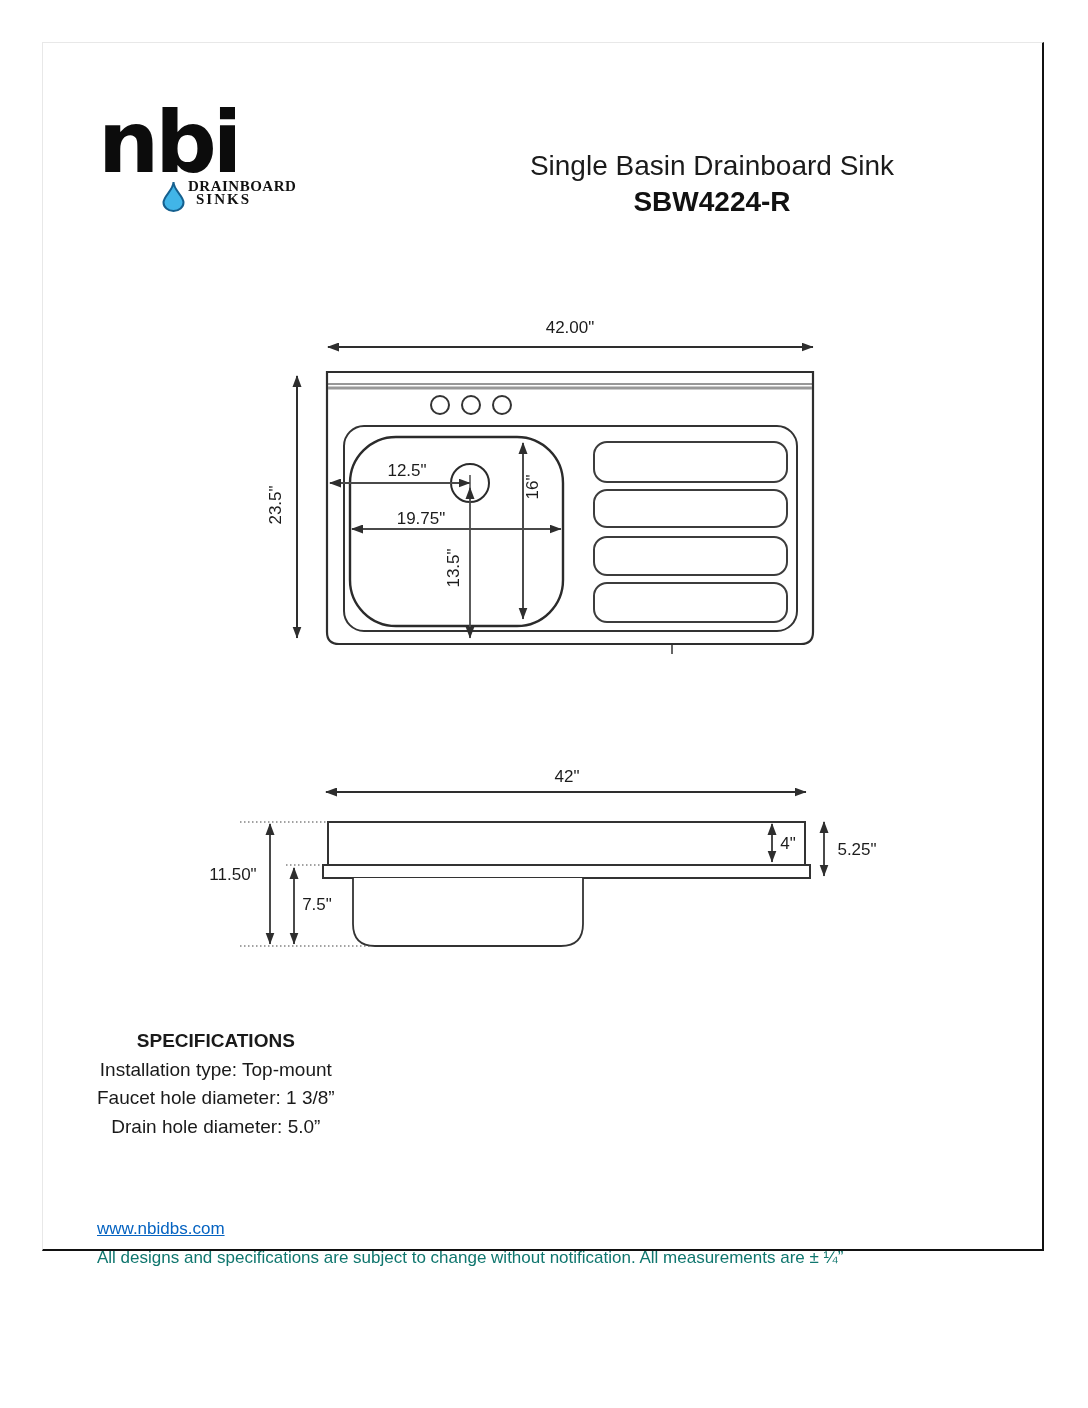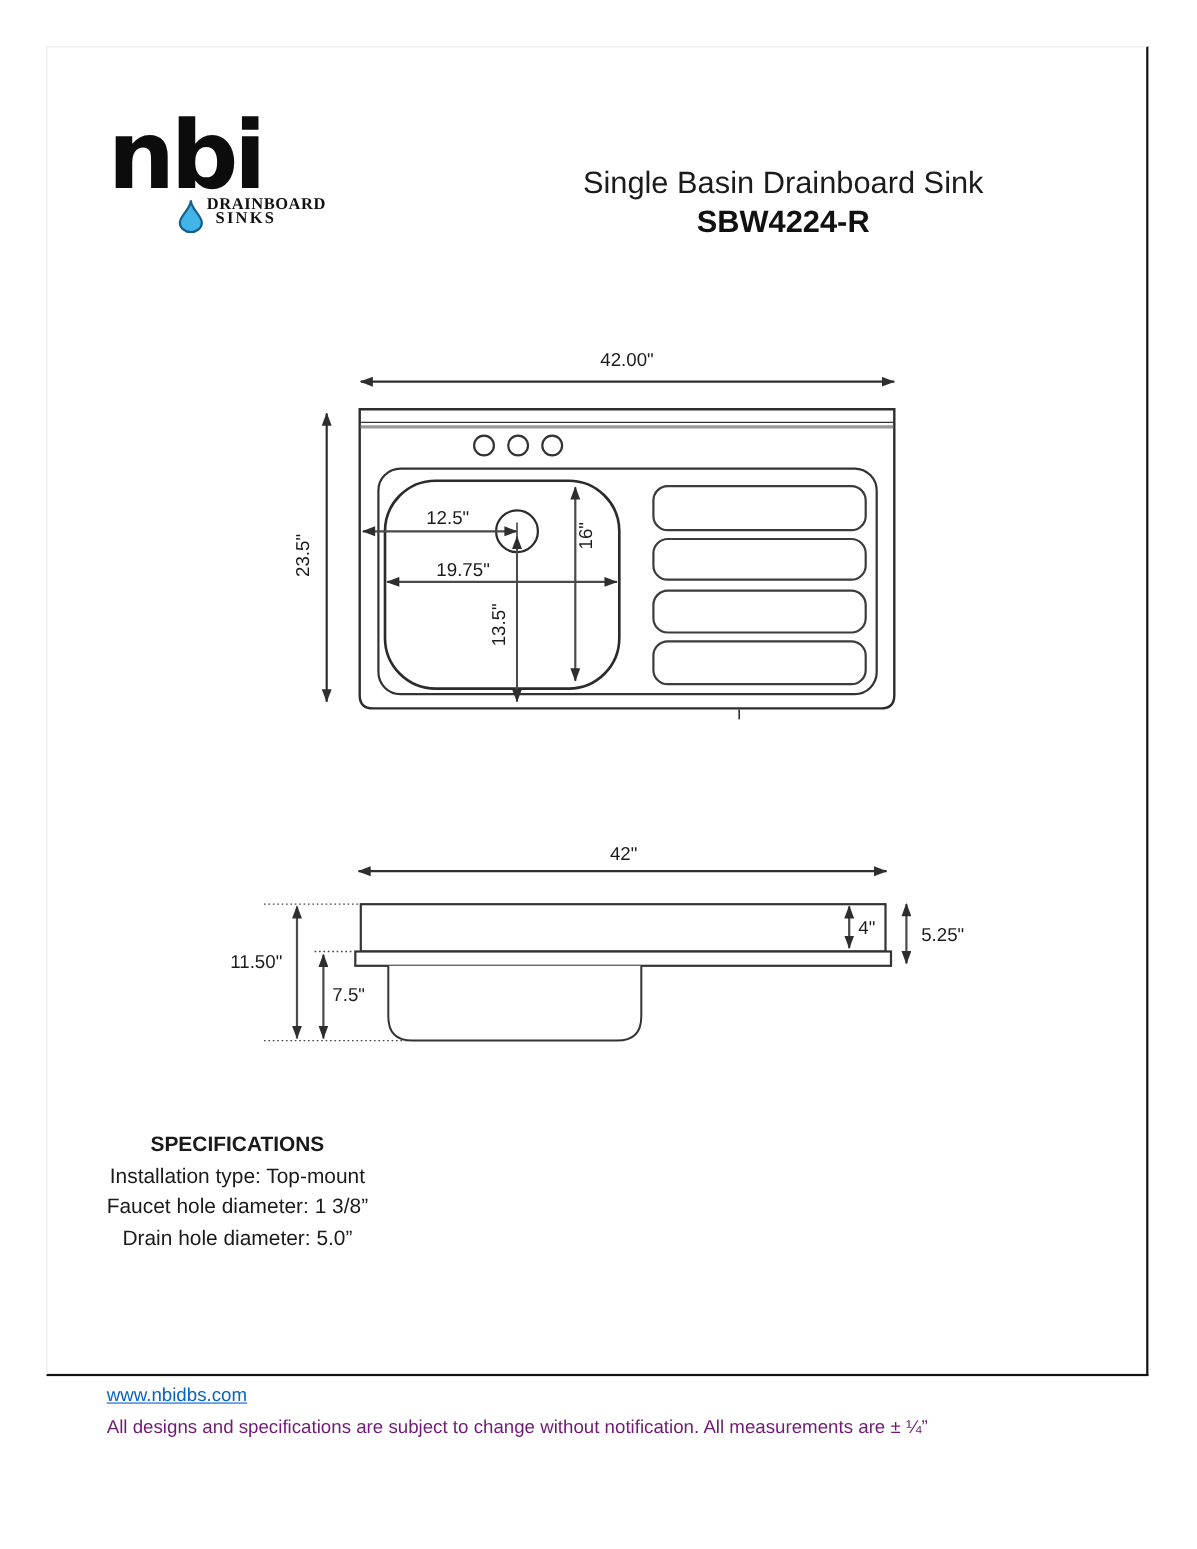--- a/index.html
+++ b/index.html
@@ -35,23 +35,23 @@
   
   .topview  { position:absolute; left:197px; top:257px; }
   .sideview { position:absolute; left:157px; top:715px; }
   svg text {
     font-family:"Liberation Sans", sans-serif; font-size:17px; fill:#1c1c1c;
   }
   
   .specs { position:absolute; left:54px; top:984px; font-size:19px; line-height:28.5px;text-align:center; }
   .specs .heading { font-weight:700; }
   
-  .footer { position:absolute; left:54px; top:1216px; font-size:17px; }
+  .footer { position:absolute; left:54px; top:1176px; font-size:17px; }
   .footer a.site-link { color:#0563c1; text-decoration:underline; }
-  .footer .disclaimer { margin-top:9px; color:#701a75; font-size:17px; }
+  .footer .disclaimer { margin-top:9px; color:#0f766e; font-size:17px; }
 </style>
 </head>
 <body>
 
 <div class="page">
 
   <div class="logo">
     <div class="brand">nbi</div>
     <svg class="drop-icon" viewBox="0 0 23 31">
       <path d="M11.5 1 C11.5 9 1.5 15 1.5 21.5 A10 8.5 0 0 0 21.5 21.5 C21.5 15 11.5 9 11.5 1 Z" fill="#41b5e8" stroke="#15608f" stroke-width="2"></path>

